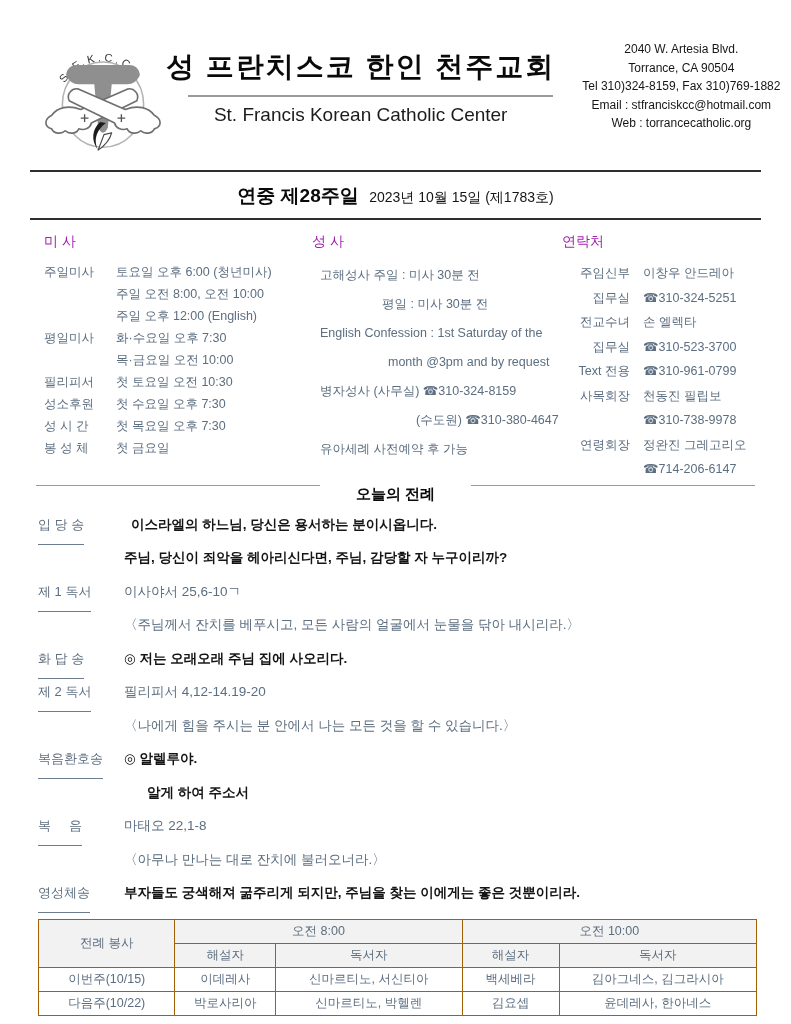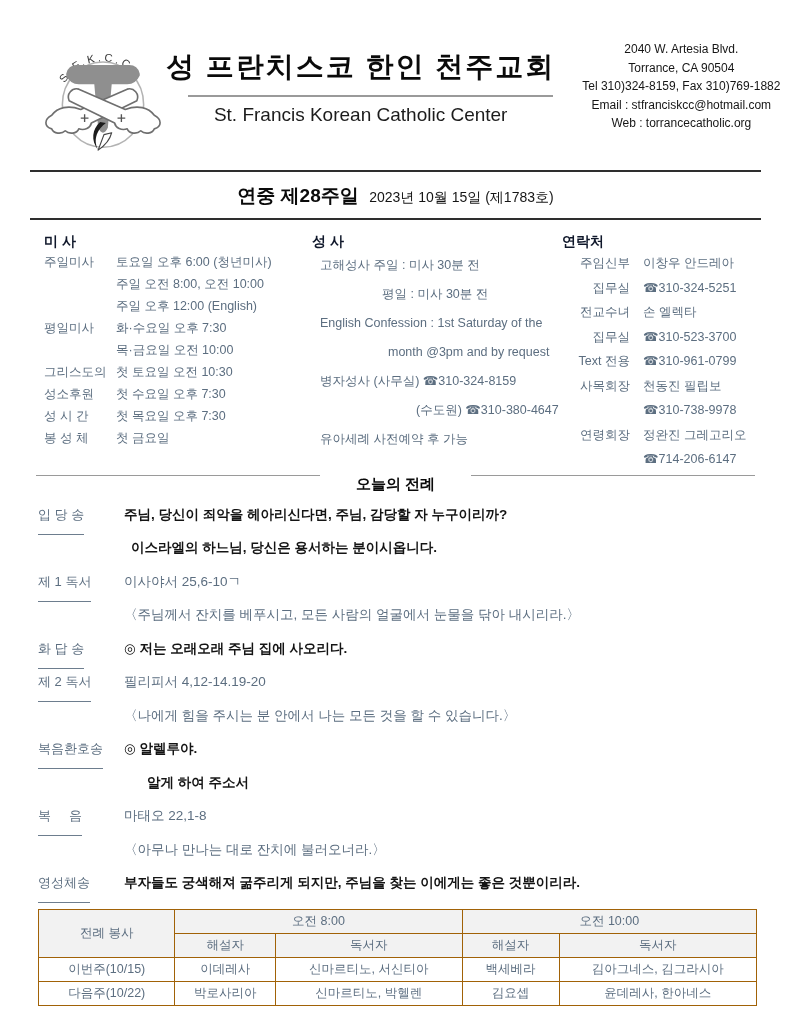--- a/index.html
+++ b/index.html
@@ -26,21 +26,21 @@
   
   .masthead { text-align:center; padding:11px 0 9px; }
   .masthead-title { font-size:19px; font-weight:bold; color:#0a0a0a; }
   .masthead-date { font-size:14px; color:#151515; margin-left:6px; }
 
   
   .columns { display:flex; padding:13px 30px 0 44px; }
   .col-mass { flex:0 0 268px; }
   .col-sac  { flex:0 0 250px; }
   .col-contact { flex:1; }
-  .col-heading { font-size:14px; font-weight:bold; color:#0f172a; margin-bottom:0; }
+  .col-heading { font-size:14px; font-weight:normal; color:#a21caf; margin-bottom:10px; }
   .mass-row { display:flex; font-size:12.5px; line-height:22px; color:#5c6e80; white-space:nowrap; }
   .mass-label { flex:0 0 72px; }
   .sac-line { font-size:12.5px; line-height:29px; color:#5c6e80; padding-left:8px; white-space:nowrap; }
   .sac-line.ind1 { padding-left:70px; }
   .sac-line.ind2 { padding-left:76px; }
   .sac-line.ind3 { padding-left:104px; }
   .contact-row { display:flex; font-size:12.5px; line-height:24.5px; color:#5c6e80; }
   .contact-label { flex:0 0 68px; text-align:right; white-space:nowrap; }
   .contact-value { margin-left:13px; white-space:nowrap; }
 
@@ -134,21 +134,21 @@
         </div>
       <div class="mass-row">
           <span class="mass-label">평일미사</span>
           <span>화·수요일 오후 7:30</span>
         </div>
       <div class="mass-row">
           <span class="mass-label"></span>
           <span>목·금요일 오전 10:00</span>
         </div>
       <div class="mass-row">
-          <span class="mass-label">그리스도의</span>
+          <span class="mass-label">필리피서</span>
           <span>첫 토요일 오전 10:30</span>
         </div>
       <div class="mass-row">
           <span class="mass-label">성소후원</span>
           <span>첫 수요일 오후 7:30</span>
         </div>
       <div class="mass-row">
           <span class="mass-label">성 시 간</span>
           <span>첫 목요일 오후 7:30</span>
         </div>
@@ -214,22 +214,22 @@
     <div class="line"></div>
     <div class="text">오늘의 전례</div>
     <div class="line"></div>
   </div>
 
   <div class="liturgy">
 
     <div class="lit-item">
       <div class="lit-label"><span>입 당 송</span></div>
       <div class="lit-content">
+        <div class="lit-line bold ind-sm">이스라엘의 하느님, 당신은 용서하는 분이시옵니다.</div>
         <div class="lit-line bold">주님, 당신이 죄악을 헤아리신다면, 주님, 감당할 자 누구이리까?</div>
-        <div class="lit-line bold ind-sm">이스라엘의 하느님, 당신은 용서하는 분이시옵니다.</div>
       </div>
     </div>
 
     <div class="lit-item">
       <div class="lit-label"><span>제 1 독서</span></div>
       <div class="lit-content">
         <div class="lit-line">이사야서 25,6-10ㄱ</div>
         <div class="lit-line">〈주님께서 잔치를 베푸시고, 모든 사람의 얼굴에서 눈물을 닦아 내시리라.〉</div>
       </div>
     </div>

